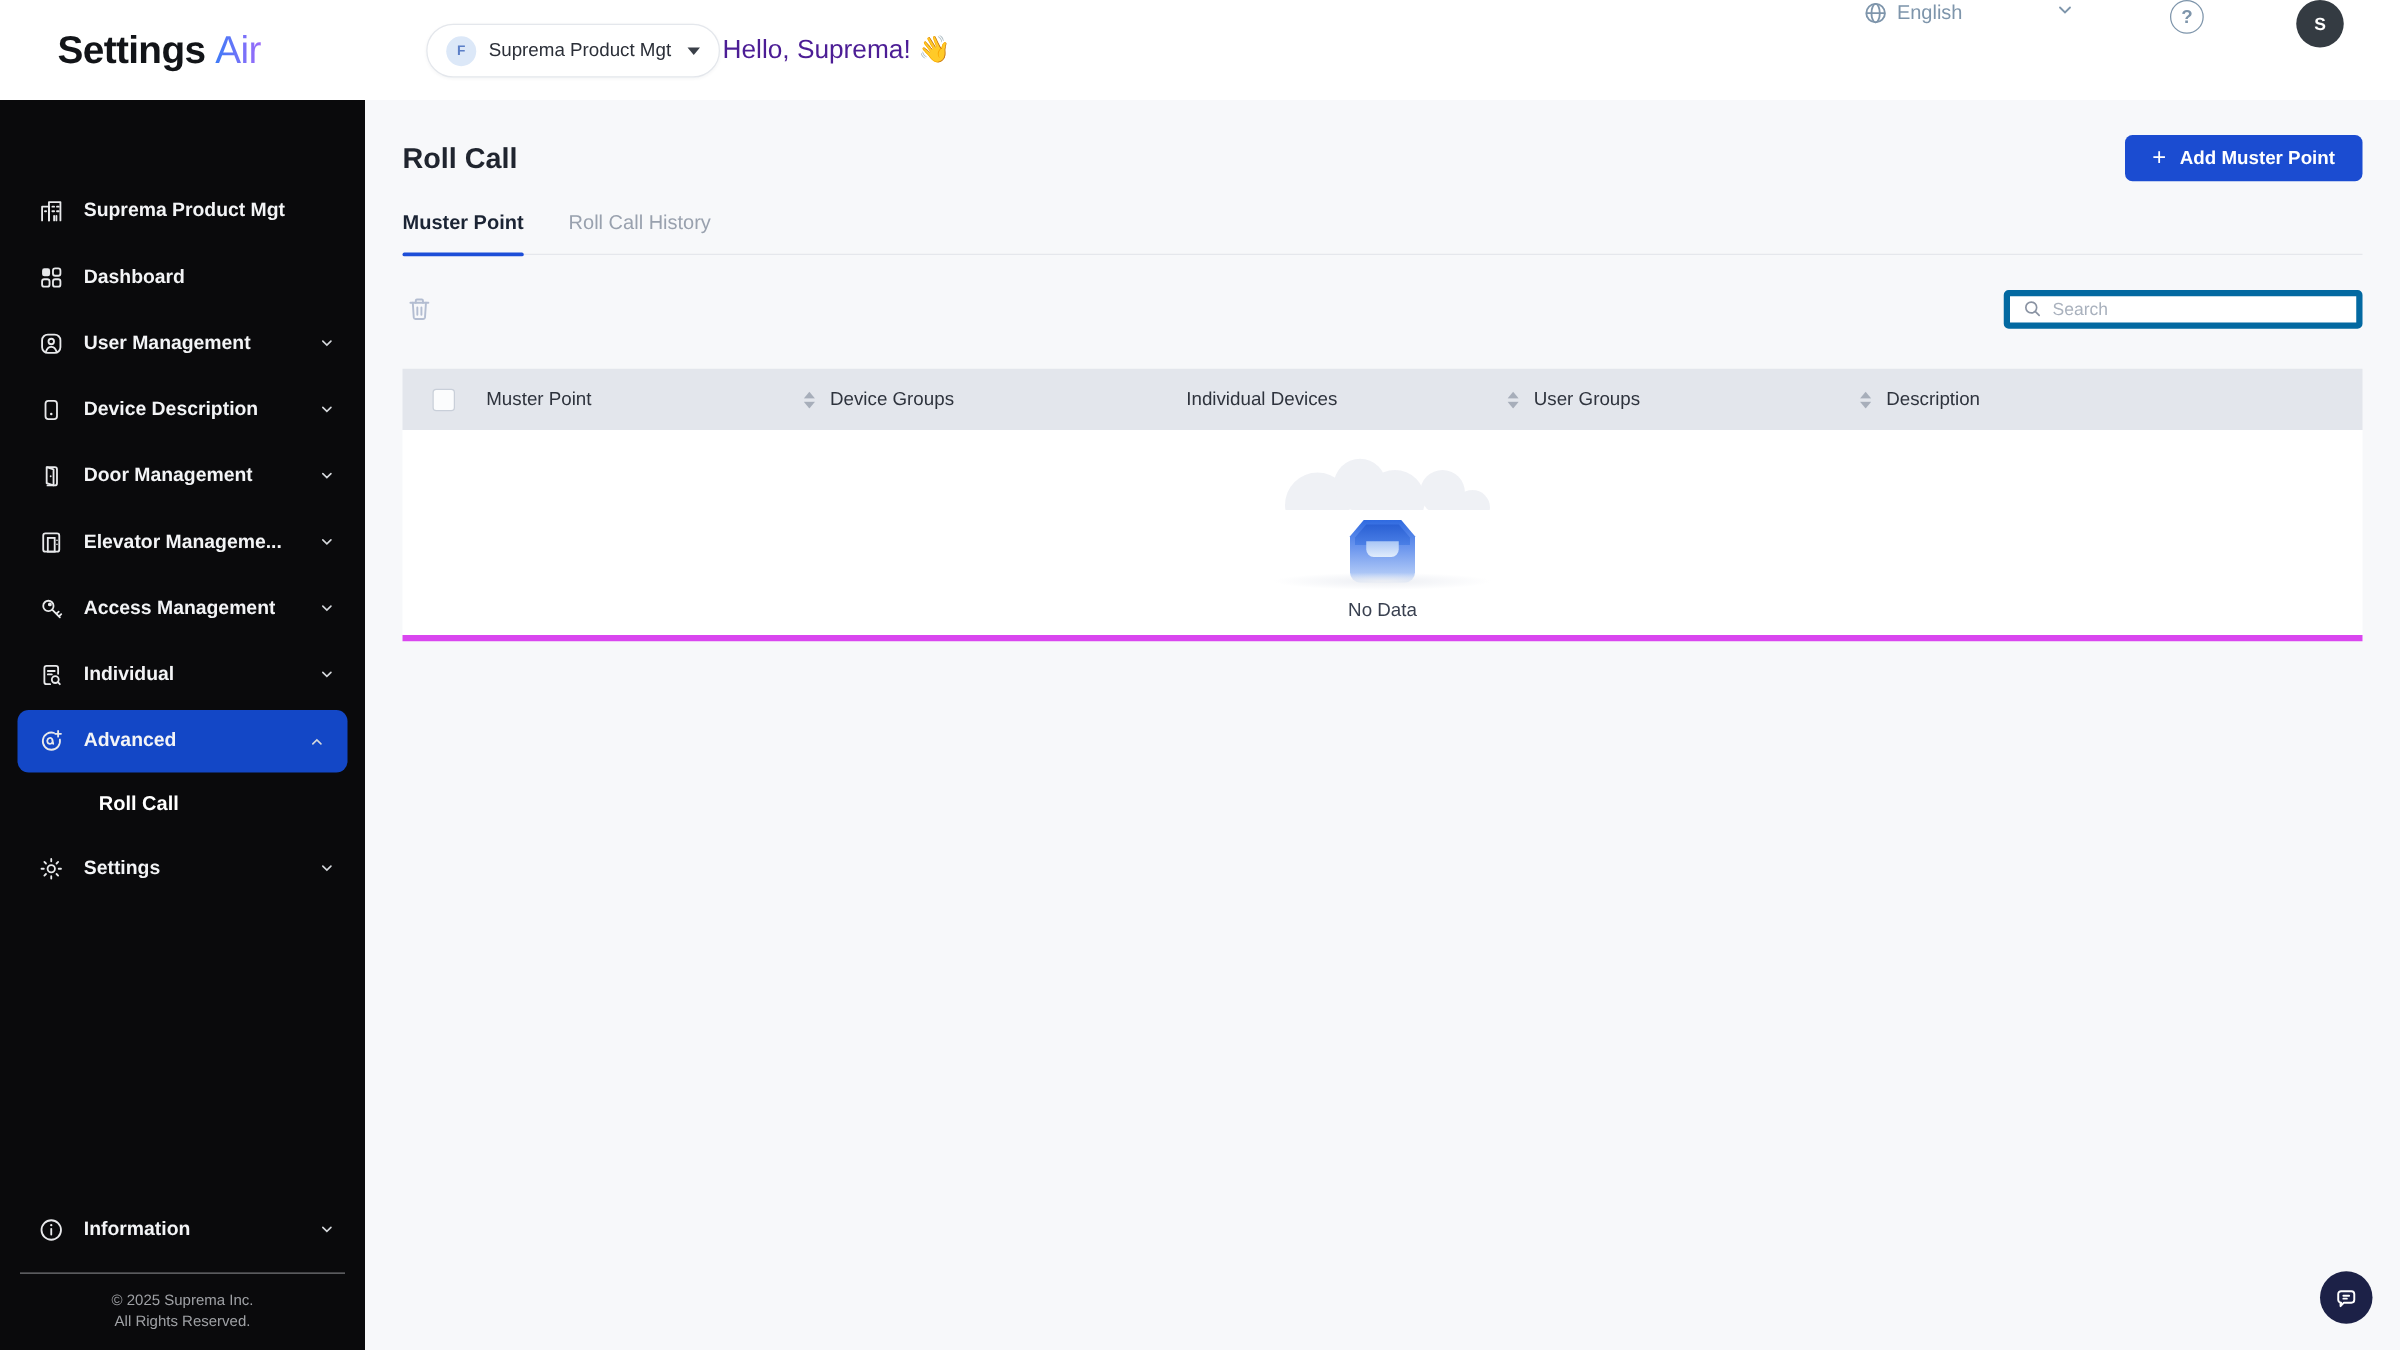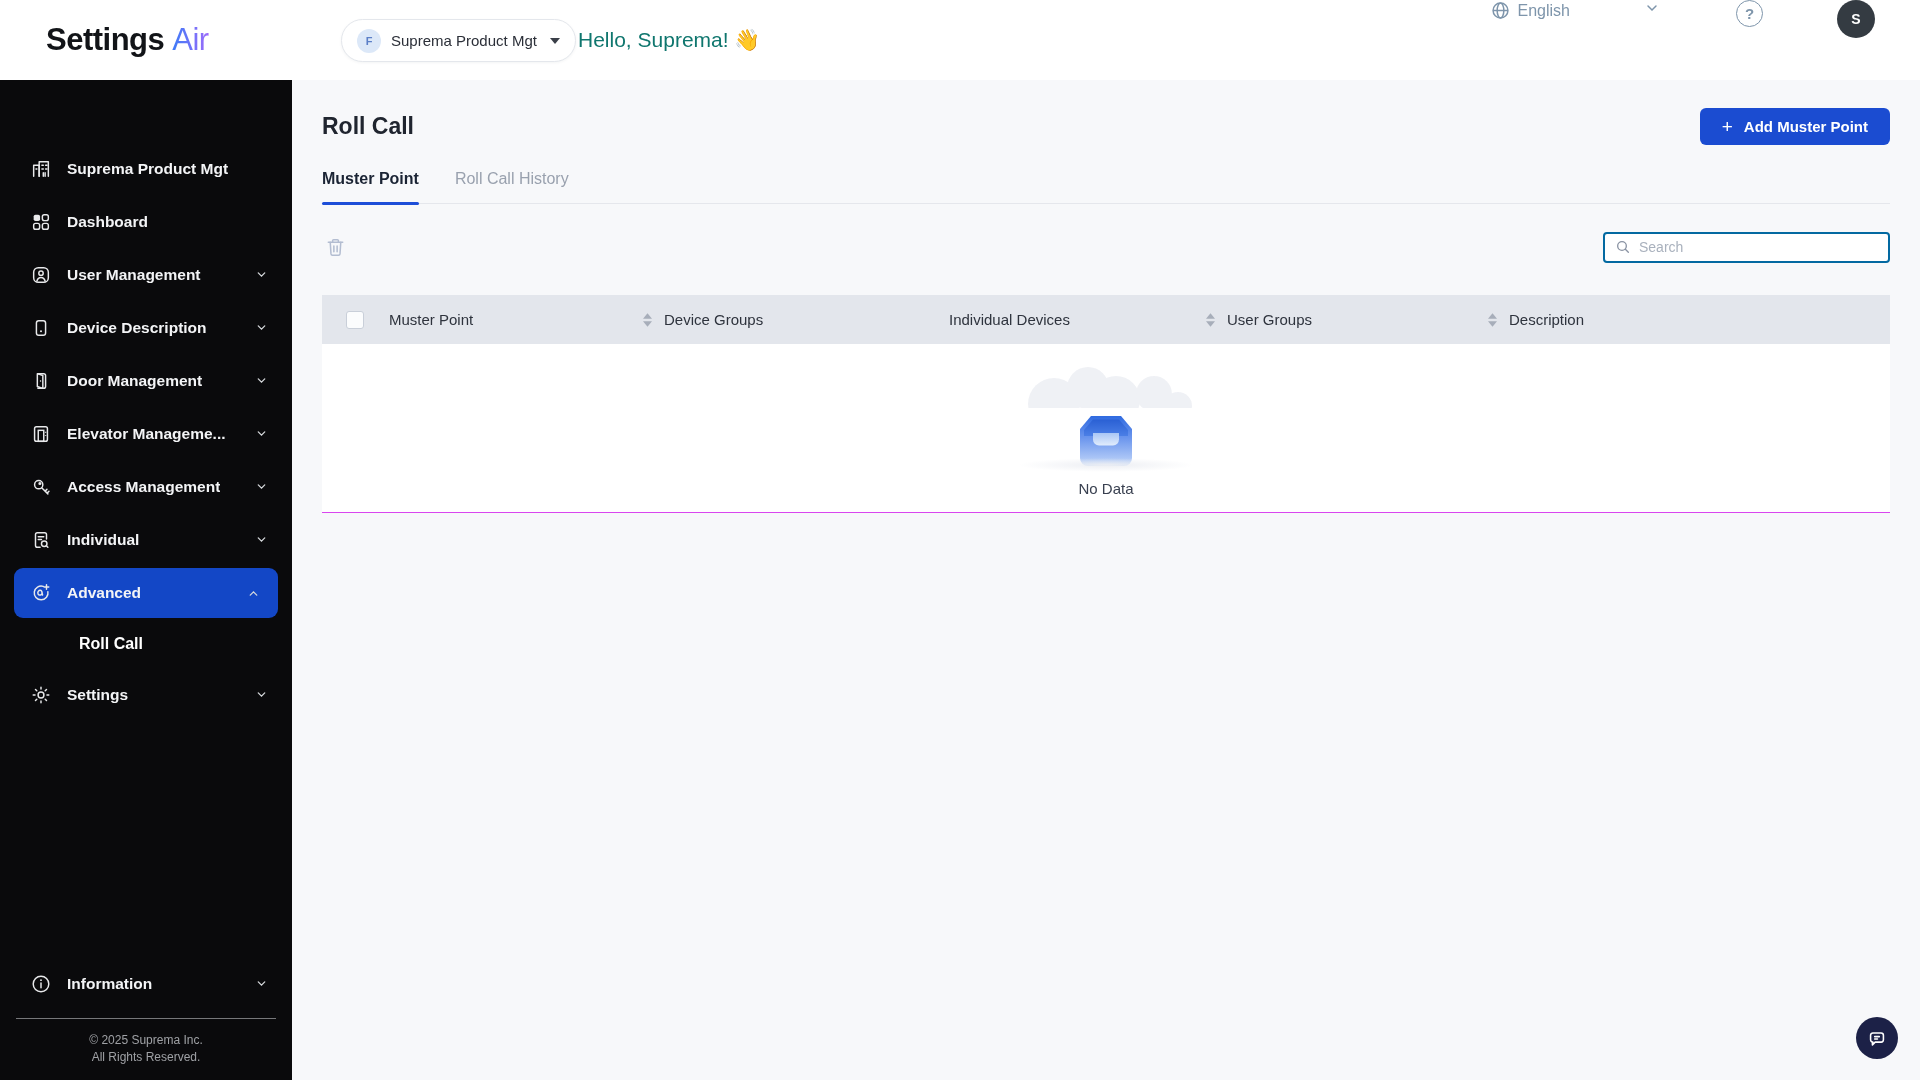--- a/index.html
+++ b/index.html
@@ -7,21 +7,21 @@
   body { font-family:"Liberation Sans", sans-serif; background:#f7f8fa; position:relative; }
 
   
   .topbar { position:absolute; top:0; left:0; width:1920px; height:80px; background:#ffffff; z-index:6; }
   .logo { position:absolute; left:46px; top:50%; transform:translateY(-50%); font-size:31px; font-weight:800; letter-spacing:-0.5px; color:#121418; }
   .logo .air { background:linear-gradient(90deg,#3d7bf7,#9d6bfa); -webkit-background-clip:text; background-clip:text; color:transparent; margin-left:8px; font-weight:400; }
   .org-pill { position:absolute; left:341px; top:19px; height:43px; padding:0 15px; border:1px solid #e4e7ec; border-radius:22px; background:#fff; display:flex; align-items:center; gap:10px; box-shadow:0 1px 3px rgba(20,30,60,.05); cursor:pointer; }
   .org-badge { width:24px; height:24px; border-radius:50%; background:#dce8f8; color:#5b7fc7; font-size:11px; font-weight:700; display:flex; align-items:center; justify-content:center; }
   .org-label { font-size:15px; color:#2b2f38; font-weight:500; }
   .org-caret { width:0; height:0; border-left:5px solid transparent; border-right:5px solid transparent; border-top:6px solid #3a3f48; margin-left:3px; }
-  .greeting { position:absolute; left:578px; top:50%; transform:translateY(-50%); font-size:21px; font-weight:500; color:#0f766e; }
+  .greeting { position:absolute; left:578px; top:50%; transform:translateY(-50%); font-size:21px; font-weight:500; color:#4c1d95; }
   .topbar-right { position:absolute; right:45px; top:0; height:80px; display:flex; align-items:flex-start;gap:44px; }
   .lang-group { display:flex; align-items:center; gap:7px; color:#7e95ab; cursor:pointer; }
   .lang-label { font-size:16px; color:#7e95ab; }
   .tb-chevron { margin-left:30px; cursor:pointer; color:#7e95ab; display:flex; }
   .help-btn { margin-left:32px; cursor:pointer; width:27px; height:27px; border:1.8px solid #7e95ab; border-radius:50%; color:#7e95ab; font-size:15px; font-weight:700; display:flex; align-items:center; justify-content:center; }
   .avatar { margin-left:30px; width:38px; height:38px; border-radius:50%; background:#343b42; color:#fff; font-size:14px; font-weight:600; display:flex; align-items:center; justify-content:center; cursor:pointer; }
 
   
   .sidebar { position:absolute; left:0; top:80px; width:292px; bottom:0; background:#0a0a0c; display:flex; flex-direction:column; z-index:5; }
   .nav { padding-top:62px; }
@@ -43,33 +43,33 @@
   .add-btn .plus { font-size:19px; font-weight:400; line-height:1; margin-top:-1px; }
 
   .tabs { margin-top:25px; display:flex; gap:36px; border-bottom:1px solid #e5e7ec; position:relative; }
   .tab { padding-bottom:15px; font-size:16px; cursor:pointer; position:relative; }
   .tab.active { color:#1b2434; font-weight:700; }
   .tab.inactive { color:#99a1ae; font-weight:500; }
   .tab.active::after { content:""; position:absolute; left:0; right:0; bottom:-2px; height:3.5px; background:#1d4ed8; border-radius:2px; }
 
   .toolbar { margin-top:26px; height:34px; display:flex; align-items:center; justify-content:space-between; }
   .trash-btn { width:26px; height:26px; display:flex; align-items:center; justify-content:center; color:#b3bdd1; cursor:pointer; background:none; border:none; }
-  .search-box { width:287px; height:31px; border:2px solid #0369a1; border-radius:4px; background:#fff; display:flex; align-items:center; padding:0 10px; gap:8px; }
+  .search-box { width:287px; height:31px; border:5px solid #0369a1; border-radius:4px; background:#fff; display:flex; align-items:center; padding:0 10px; gap:8px; }
   .search-box svg { color:#8a93a3; flex:0 0 16px; }
   .search-input { border:none; outline:none; flex:1; font-size:14px; font-family:inherit; color:#3a4150; background:transparent; }
   .search-input::placeholder { color:#a9b1bd; }
 
   .table { margin-top:31px; }
   .thead { height:49px; background:#e3e6ec; display:flex; align-items:stretch; }
   .cell { display:flex; align-items:center; font-size:15px; color:#2e333d; font-weight:500; }
   .c0 { width:67px; } .c1 { width:275px; } .c2 { width:285px; } .c3 { width:278px; } .c4 { width:282px; } .c5 { flex:1; }
   .cell.sortable { justify-content:space-between; padding-right:12px; }
   .checkbox { width:18px; height:18px; margin-left:24px; background:#fbfcfd; border:1px solid #c9cfd9; border-radius:3px; cursor:pointer; }
   .sort-ico { display:flex; flex-direction:column; gap:2px; align-items:center; cursor:pointer; }
-  .tbody { background:#ffffff; height:169px; position:relative; border-bottom:1px solid #d946ef; }
+  .tbody { background:#ffffff; height:169px; position:relative; border-bottom:5px solid #d946ef; }
   .clouds { position:absolute; left:50%; transform:translateX(-50%); top:14px; }
   .tray { position:absolute; left:50%; transform:translateX(-50%); top:68px; }
   .tray-shadow { position:absolute; left:50%; transform:translateX(-50%); top:114px; width:176px; height:14px; background:radial-gradient(ellipse at center,#eceef3 0%, rgba(236,238,243,0) 70%); border-radius:50%; }
   .no-data { position:absolute; left:0; right:0; top:136px; text-align:center; font-size:15px; color:#394050; }
 
   .chat-fab { position:absolute; right:22px; bottom:21px; width:42px; height:42px; border-radius:50%; background:#1c2147; display:flex; align-items:center; justify-content:center; cursor:pointer; z-index:7; }
 </style>
 </head>
 <body>
 

